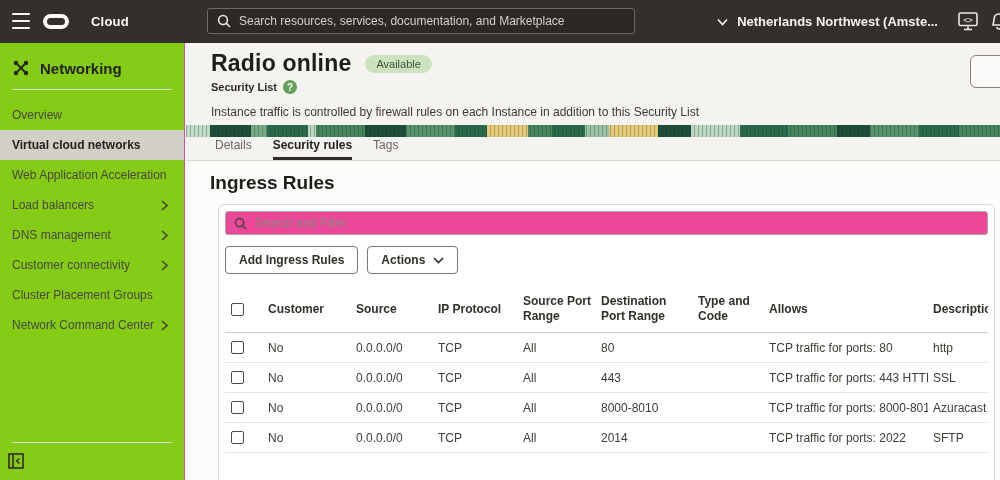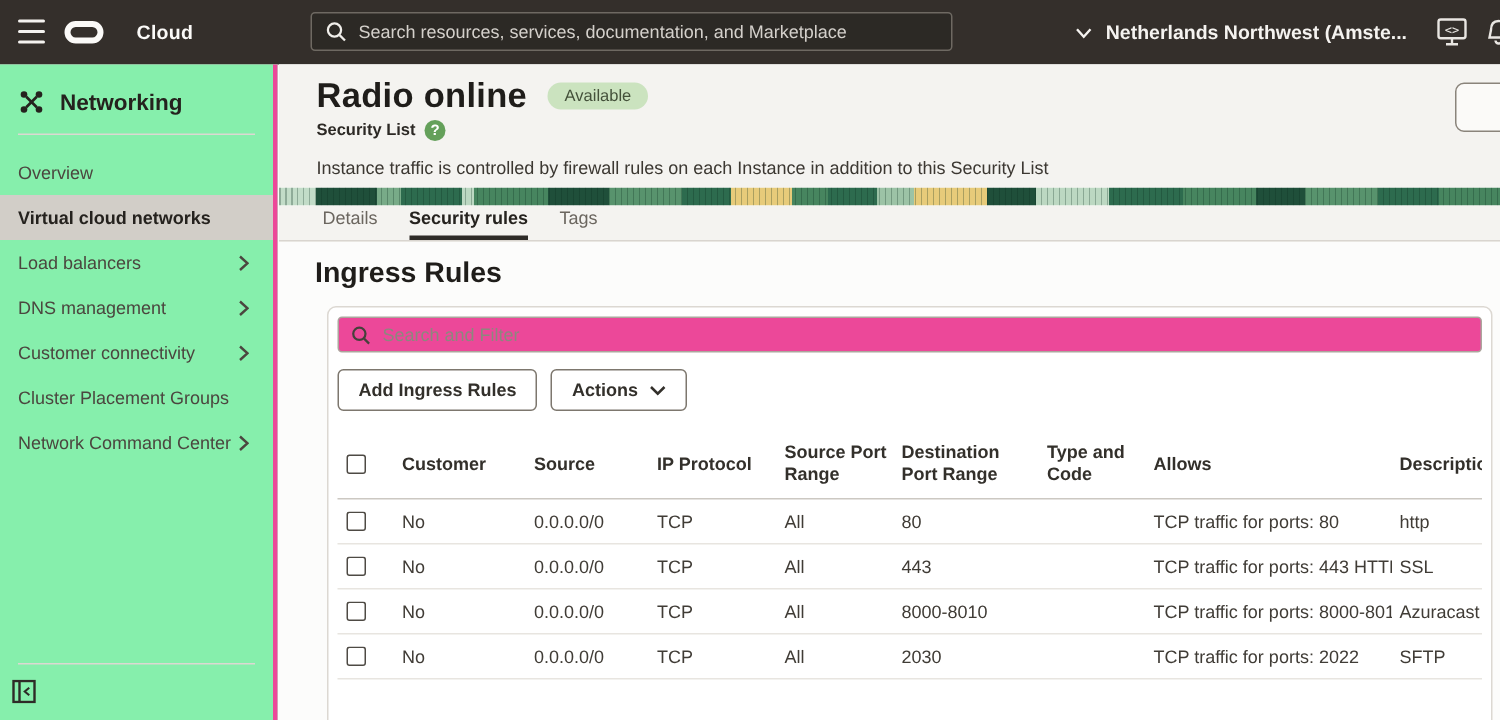--- a/index.html
+++ b/index.html
@@ -20,21 +20,21 @@
     background:#2c2925; border:1px solid #6e6962; border-radius:3px; display:flex; align-items:center; padding:0 9px; gap:8px; }
   .topbar-search input { flex:1; background:transparent; border:none; outline:none; color:#e8e5e1; font-size:12px; font-family:inherit; }
   .topbar-search input::placeholder { color:#d4d0cb; }
   .region { position:absolute; right:62px; top:0; height:43px; display:flex; align-items:center; gap:9px; cursor:pointer; }
   .region-label { color:#f5f3f0; font-size:13px; font-weight:bold; white-space:nowrap; }
   .topbar-icon { position:absolute; top:12px; cursor:pointer; }
   .icon-shell { right:22px; }
   .icon-cut { right:-9px; }
 
   
-  .sidebar { position:absolute; top:43px; left:0; width:185px; height:437px; background:#86efac; border-right:3px solid #ec4899; }
+  .sidebar { position:absolute; top:43px; left:0; width:185px; height:437px; background:#84cc16; border-right:1px solid #ec4899; }
   .sidebar-header { display:flex; align-items:center; gap:10px; padding:16px 12px 12px 12px; }
   .sidebar-title { font-size:15px; font-weight:bold; color:#25221e; }
   .sidebar-divider { height:1px; background:#dcd8d2; margin:0 12px; }
   .nav { margin-top:10px; }
   .nav-item { height:30px; display:flex; align-items:center; justify-content:space-between; padding:0 16px 0 12px; color:#4b463f; cursor:pointer; }
   .nav-item .lbl { font-size:12px; }
   .nav-item.selected { background:#d2cec8; }
   .nav-item.selected .lbl { font-weight:bold; color:#25221e; }
   .chev { stroke:#4b463f; stroke-width:1.6; fill:none; }
   .sidebar-bottom { position:absolute; bottom:0; left:0; right:0; }
@@ -146,20 +146,23 @@
   </div>
   <div class="sidebar-divider"></div>
   <div class="nav">
     <div class="nav-item">
       <span class="lbl">Overview</span>
     </div>
     <div class="nav-item selected">
       <span class="lbl">Virtual cloud networks</span>
     </div>
     <div class="nav-item">
+      <span class="lbl">Web Application Acceleration</span>
+    </div>
+    <div class="nav-item">
       <span class="lbl">Load balancers</span>
       <svg width="7" height="11" viewBox="0 0 7 11">
           <polyline class="chev" points="1,1 6,5.5 1,10"></polyline>
         </svg>
     </div>
     <div class="nav-item">
       <span class="lbl">DNS management</span>
       <svg width="7" height="11" viewBox="0 0 7 11">
           <polyline class="chev" points="1,1 6,5.5 1,10"></polyline>
         </svg>
@@ -295,21 +298,21 @@
         </div>
 
         <div class="tr row">
           <div class="cb-cell">
               <input type="checkbox" class="rowcheck" style="">
             </div>
           <div>No</div>
           <div>0.0.0.0/0</div>
           <div>TCP</div>
           <div>All</div>
-          <div>2030</div>
+          <div>2014</div>
           <div></div>
           <div>TCP traffic for ports: 2022</div>
           <div>SFTP</div>
         </div>
       </div>
     </div>
   </div>
 </div>
 
 </body></html>

